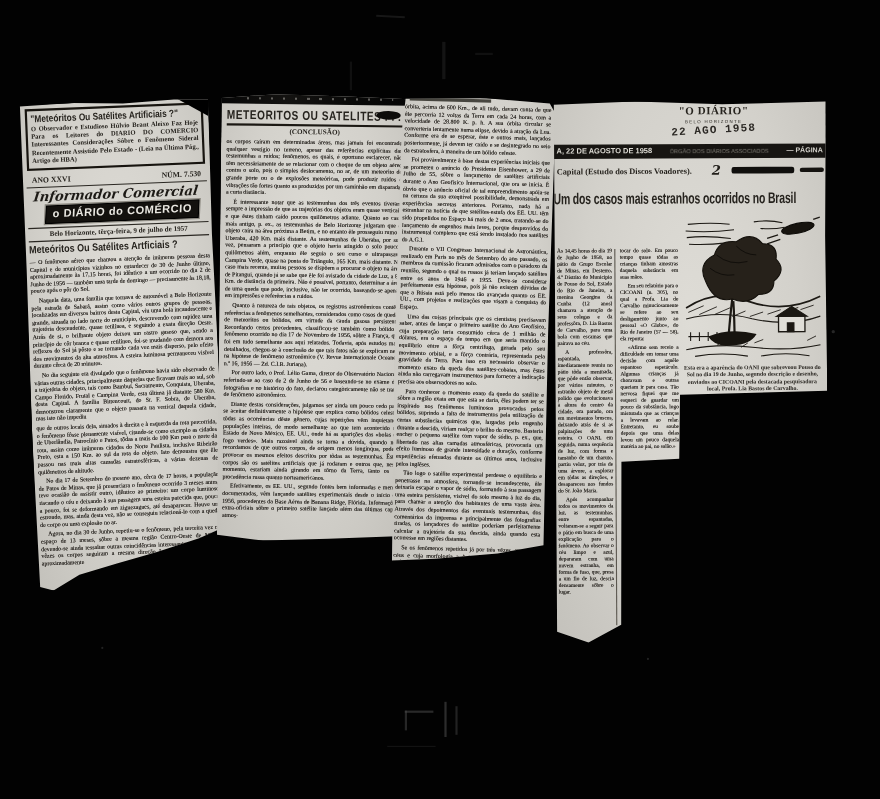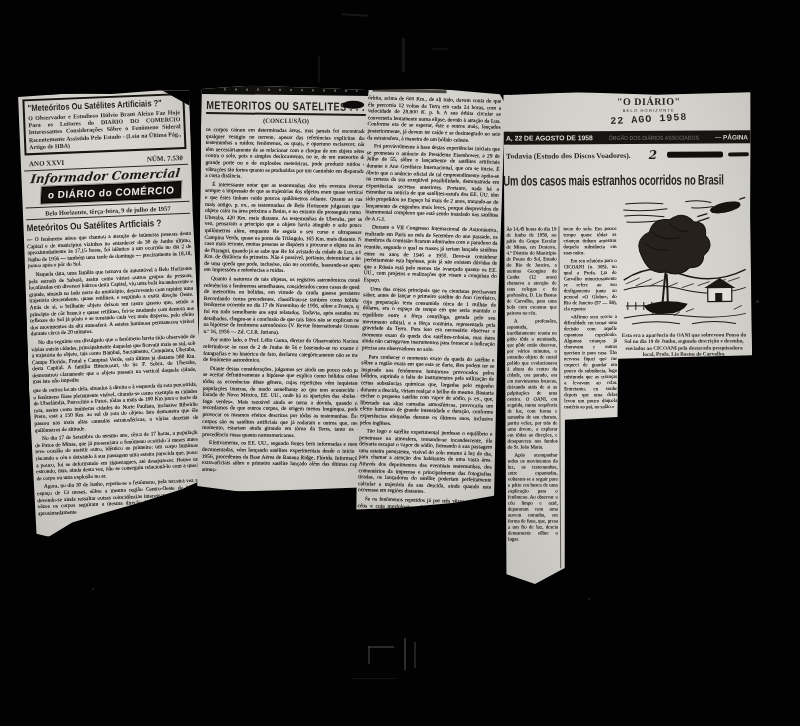--- a/index.html
+++ b/index.html
@@ -169,21 +169,21 @@
       <div class="t">"O DIÁRIO"</div>
       <div class="c">BELO HORIZONTE</div>
       <div class="d">22 AGO 1958</div>
     </div>
     <div class="masthead">
       <span class="ml">A, 22 DE AGOSTO DE 1958</span>
       <span class="mc">ÓRGÃO DOS DIÁRIOS ASSOCIADOS</span>
       <span class="mr">— PÁGINA</span>
     </div>
     <div class="kickrow">
-      <span class="k">Todavia (Estudo dos Discos Voadores).</span>
+      <span class="k">Capital (Estudo dos Discos Voadores).</span>
       <span class="two">2</span>
       <span class="sm1"></span>
       <span class="sm2"></span>
     </div>
     <h2 class="bighead">Um dos casos mais estranhos ocorridos no Brasil</h2>
 
     <div class="illus">
       <svg width="126" height="134" viewBox="0 0 126 134" xmlns="http://www.w3.org/2000/svg">
         <g stroke="#1c1914" fill="none" stroke-width="1">
 

